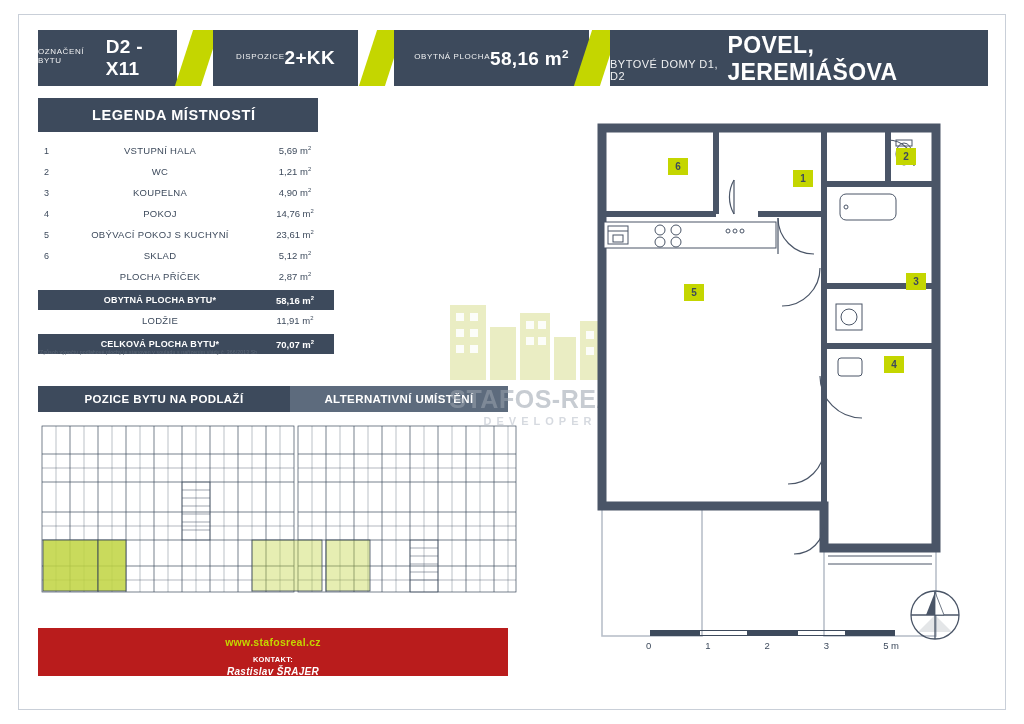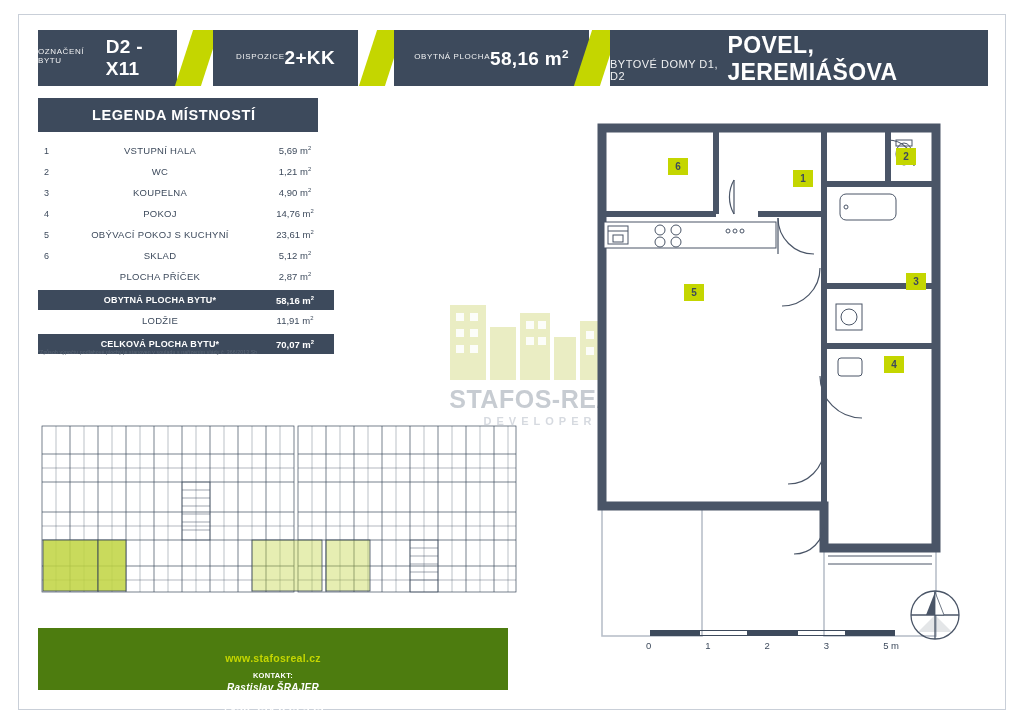--- a/index.html
+++ b/index.html
@@ -95,23 +95,23 @@
     background:#5d6b7d; color:#fff; flex:1;
     display:flex; align-items:center; justify-content:center;
     font-size:11.5px; font-weight:bold; letter-spacing:.4px;
   }
 
   
   .mini { position:absolute; left:36px; top:420px; width:486px; height:180px; }
 
   
   .footer {
-    position:absolute; left:38px; top:628px; width:470px; height:62px;
-    background:#4d7c0f; color:#fff; text-align:center;
-    padding-top:24px;
+    position:absolute; left:38px; top:628px; width:470px; height:48px;
+    background:#b91c1c; color:#fff; text-align:center;
+    padding-top:8px;
   }
   .footer .web {
     font-size:10.5px; font-weight:bold; color:#c4d600; letter-spacing:.3px;
   }
   .footer .k1 { font-size:7.5px; margin-top:7px; font-weight:bold; letter-spacing:.3px;}
   .footer .k2 { font-size:10px; margin-top:2px; font-weight:bold; letter-spacing:.3px;font-style:italic;}
   .footer .k3 { font-size:12px; margin-top:12px; font-weight:bold; letter-spacing:.3px;}
 
   
   .watermark {
@@ -231,20 +231,24 @@
     </div>
     <div class="lrow dark">
       <div class="num"></div>
       <div class="name">CELKOVÁ PLOCHA BYTU*</div>
       <div class="area"><span>70,07 m<sup style="font-size:.62em">2</sup></span></div>
     </div>
   </div>
 
   <div class="note">*Způsob výpočtu podlahové plochy je stanoven v souladu s nařízením vlády č. 366/2013 Sb.</div>
 
+  <div class="posbar">
+    <div class="dark">POZICE BYTU NA PODLAŽÍ</div>
+    <div class="lite">ALTERNATIVNÍ UMÍSTĚNÍ</div>
+  </div>
 
   <div class="mini">
     <svg width="486" height="180" viewBox="0 0 486 180">
       <g stroke="#3d4a5c" stroke-width="0.7" fill="none">
 
         <rect x="6" y="6" width="252" height="166"></rect>
         <rect x="262" y="6" width="218" height="166"></rect>
 
         <line x1="6" y1="34" x2="258" y2="34"></line>
         <line x1="6" y1="62" x2="258" y2="62"></line>

